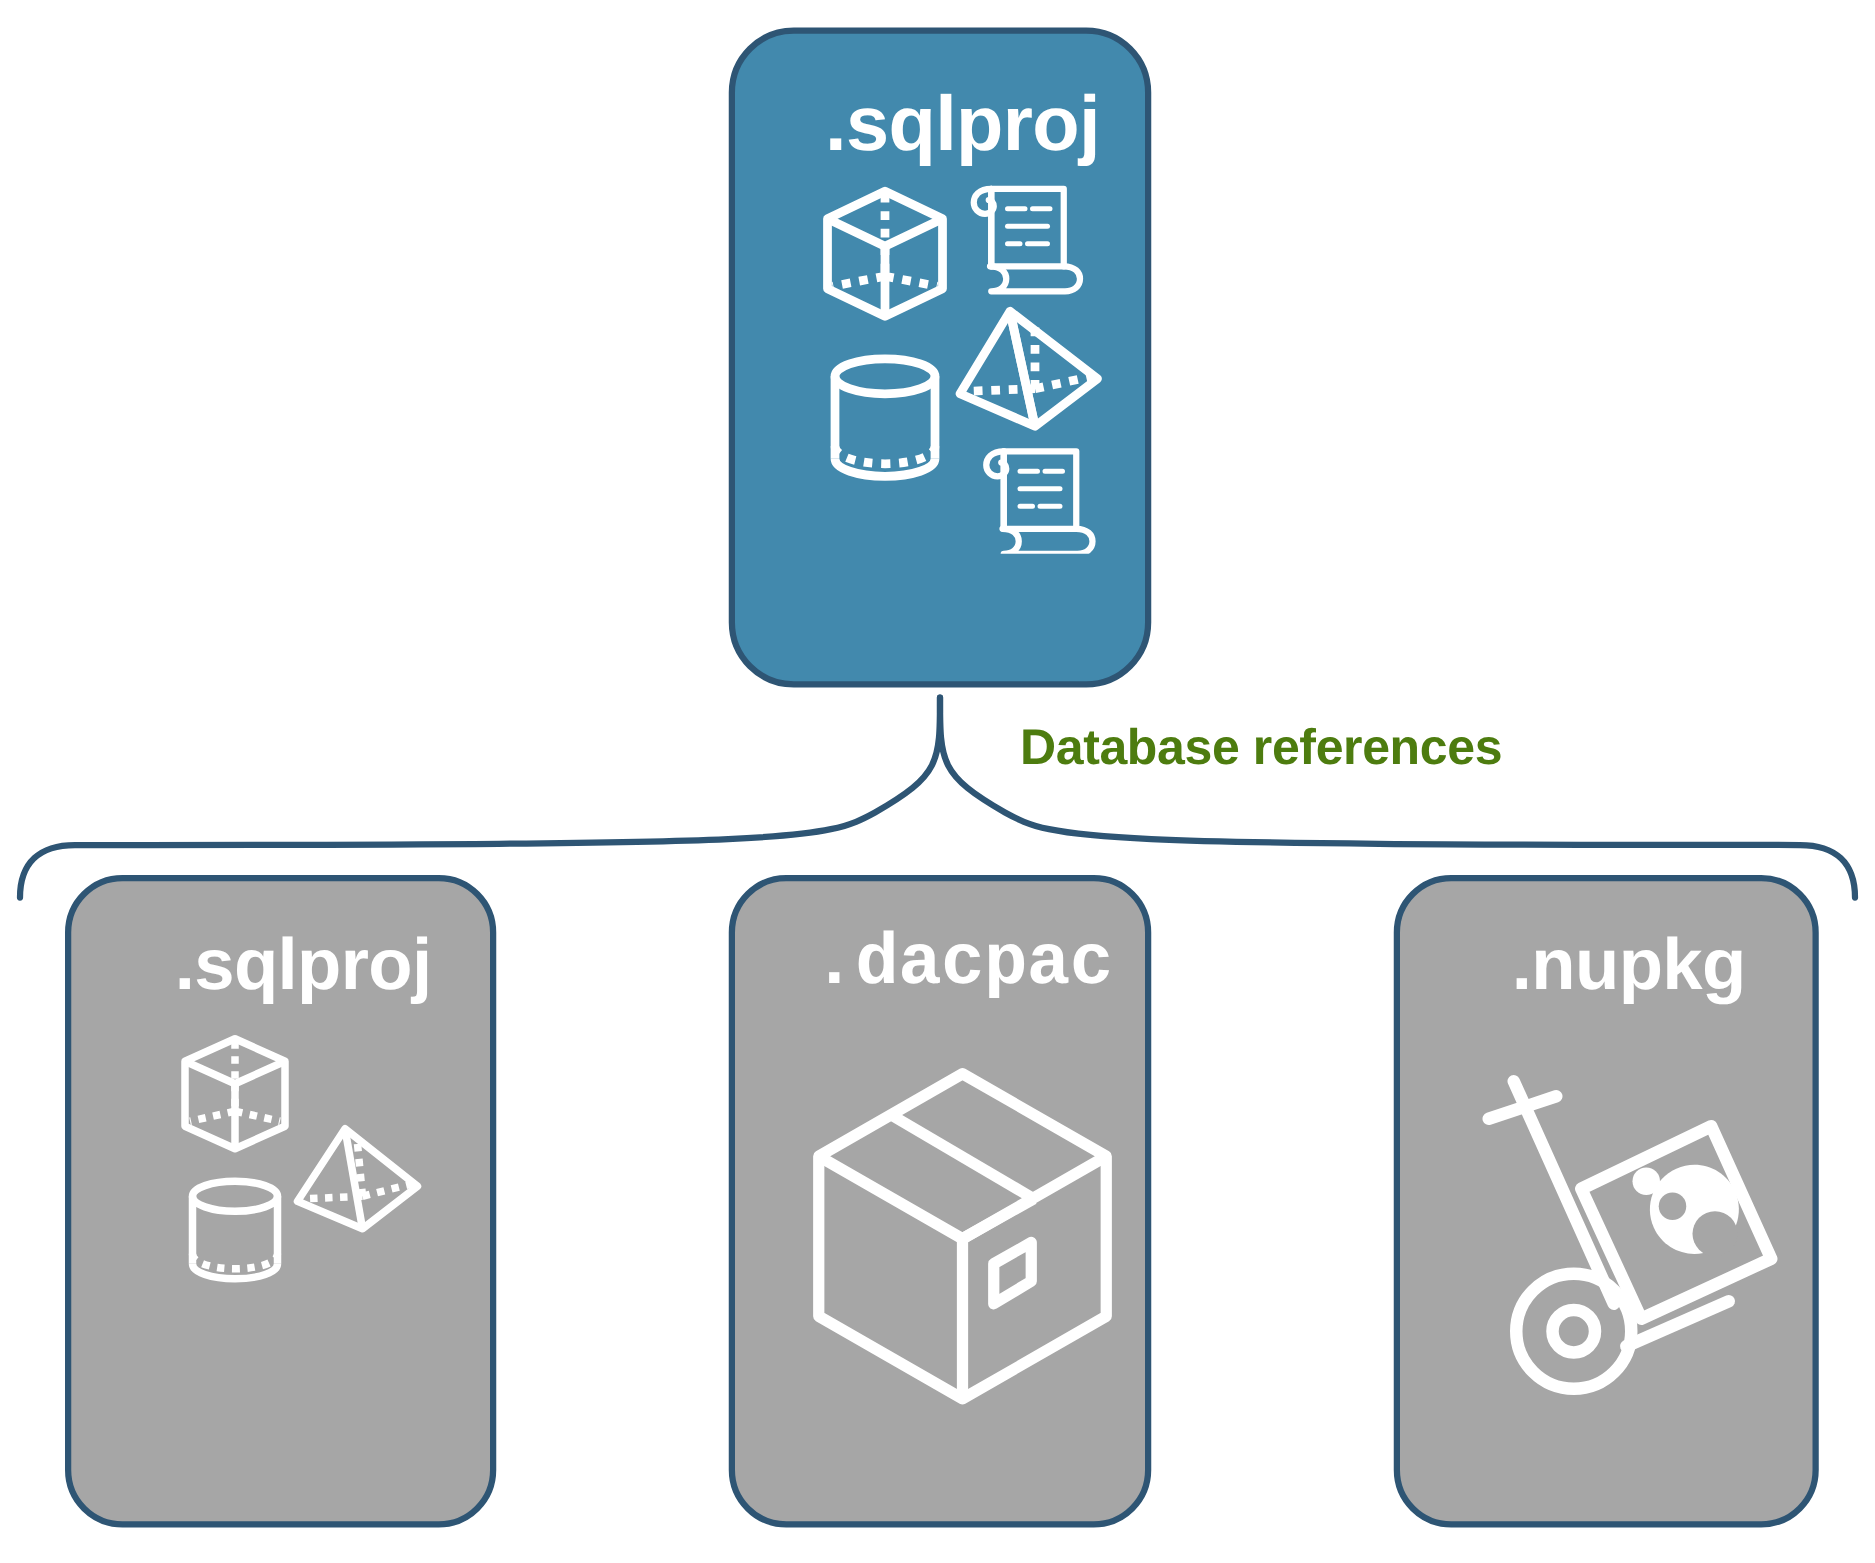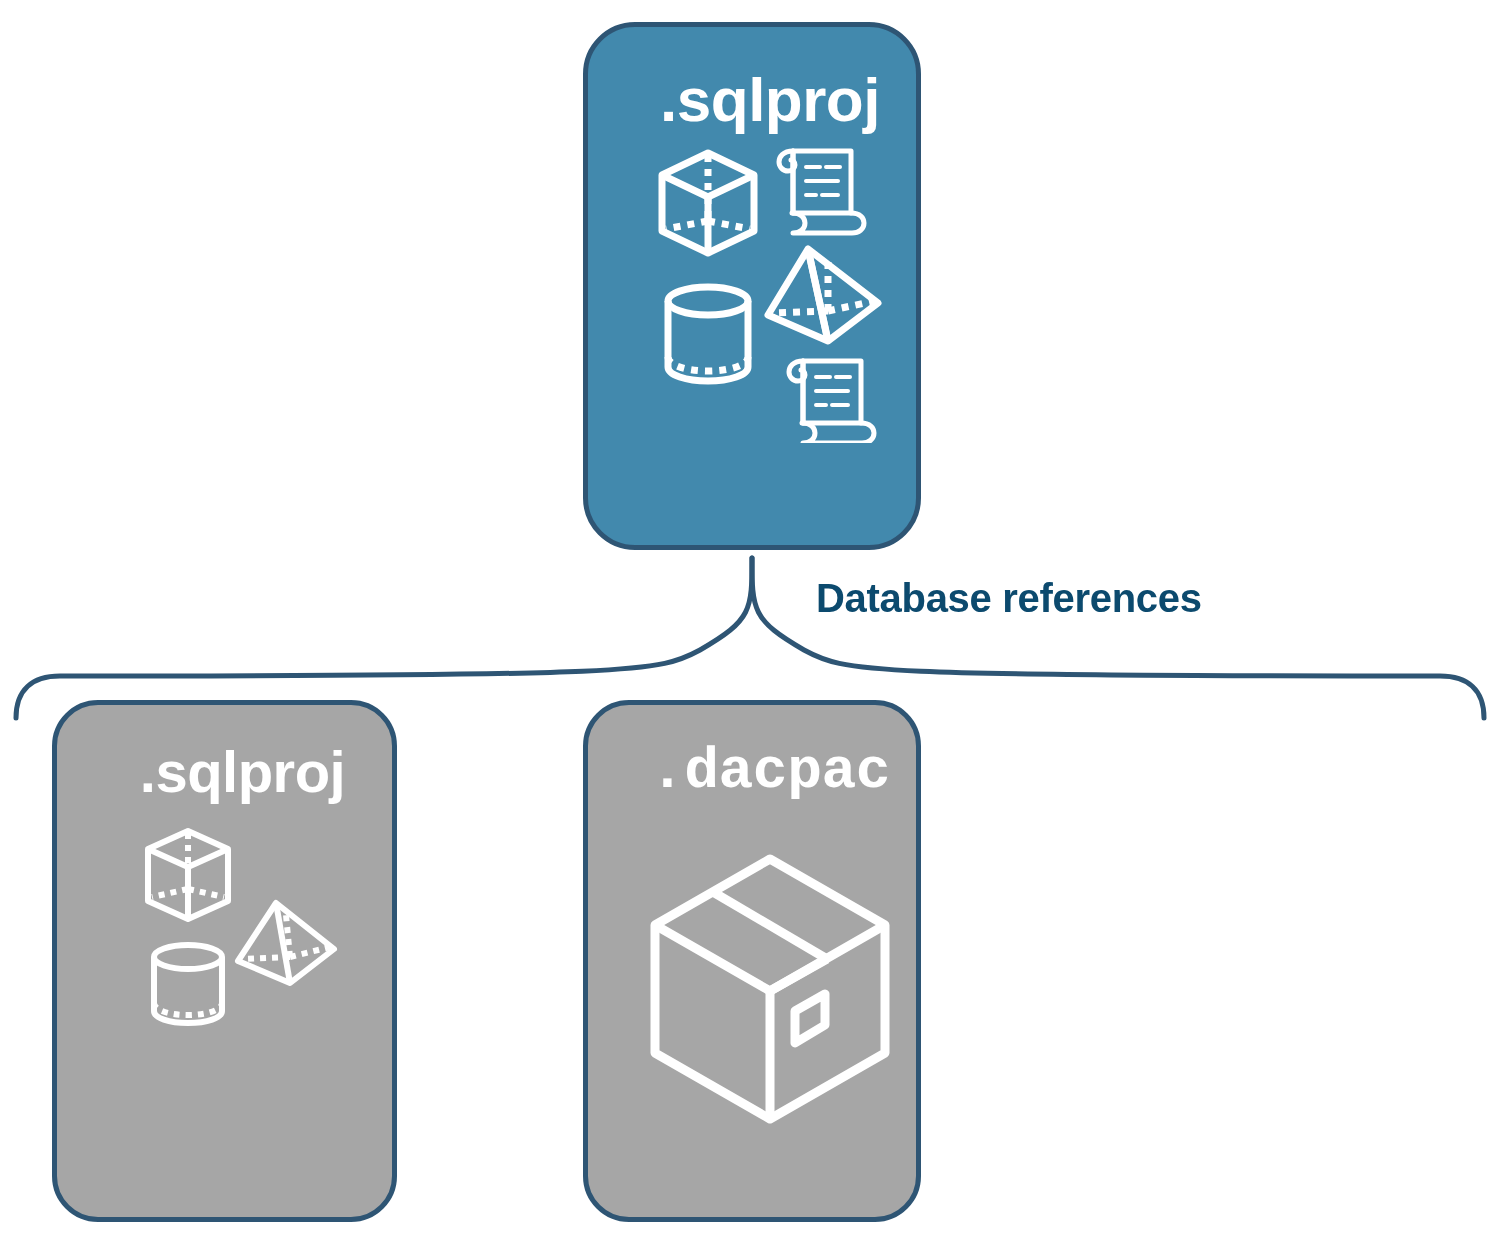--- a/index.html
+++ b/index.html
@@ -100,21 +100,21 @@
     pointer-events: none;
   }
 
   
   #ref-label {
     position: absolute;
     left: 816px;
     top: 576px;
     font-size: 40px;
     font-weight: bold;
-    color: #0c4a6e;
+    color: #4d7c0f;
     letter-spacing: -0.3px;
     white-space: nowrap;
   }
 </style>
 </head>
 <body>
 
 <div id="canvas">
 
   <div class="card card-top">
@@ -229,14 +229,42 @@
 
           <path d="M68 43 L182 110"></path>
           <path d="M125 142 L182 110"></path>
 
           <path d="M150 162 L180 145 L180 176 L150 194 Z"></path>
         </g>
       </svg>
     </div>
   </div>
 
+  <div class="card card-c">
+    <div class="card-title">.nupkg</div>
+    <div class="card-art">
+      <svg width="260" height="270" viewBox="0 0 260 270" fill="none">
+        <g stroke="#ffffff" stroke-width="10" fill="none" stroke-linecap="round" stroke-linejoin="round">
+
+          <path d="M18 36 L72 18"></path>
+
+          <path d="M38 6 L118 184"></path>
+
+          <path d="M128 218 L210 182"></path>
+
+          <circle cx="86" cy="206" r="46"></circle>
+          <circle cx="86" cy="206" r="17"></circle>
+        </g>
+        <g fill="none">
+
+          <path d="M196 42 L244 148 L140 196 L92 92 Z" stroke="#ffffff" stroke-width="10" stroke-linejoin="round"></path>
+
+          <path d="M168 76 c18 -8 39 0 47 18 c8 18 0 39 -18 47
+                   c-18 8 -39 0 -47 -18 c-8 -18 0 -39 18 -47 Z" fill="#ffffff"></path>
+          <circle cx="144" cy="86" r="11" fill="#ffffff"></circle>
+          <circle cx="165" cy="106" r="11" fill="#A6A6A6"></circle>
+          <circle cx="199" cy="128" r="18" fill="#A6A6A6"></circle>
+        </g>
+      </svg>
+    </div>
+  </div>
 
 </div>
 
 </body></html>

